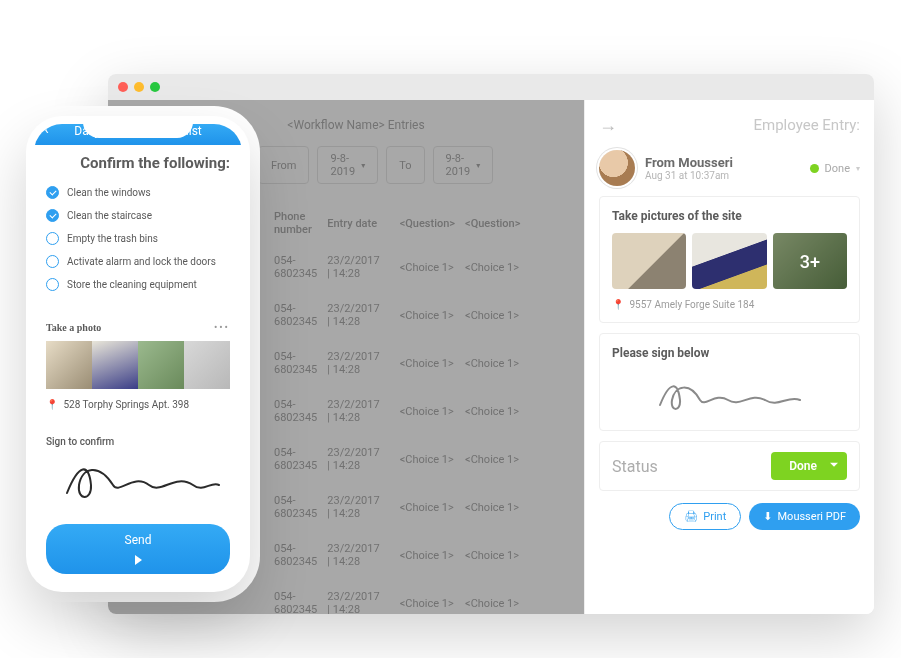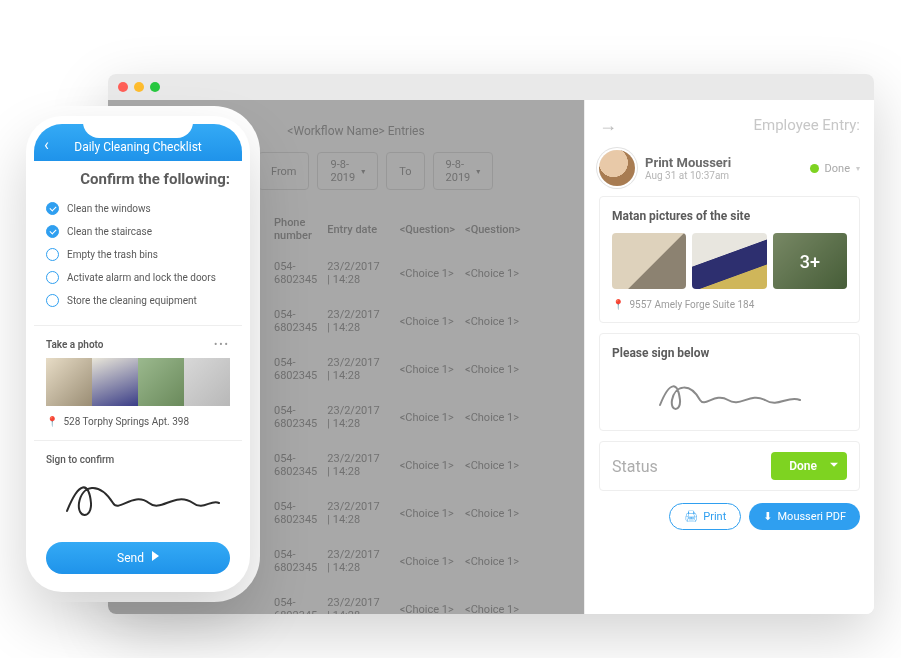--- a/index.html
+++ b/index.html
@@ -16,21 +16,21 @@
   height:26px; background:#e9e9e9; display:flex; align-items:center; padding:0 10px;
 }
 .traffic { display:flex; gap:6px; }
 .dot { width:10px; height:10px; border-radius:50%; }
 .dot.red{background:#ff5f57;} .dot.yellow{background:#febc2e;} .dot.green{background:#28c840;}
 
 .browser-body { display:flex; height:calc(100% - 26px); }
 .left-pane { flex:1; background:#fff; position:relative; }
 .left-overlay { position:absolute; inset:0; background:rgba(65,65,65,.46); z-index:2; }
 .left-content { position:absolute; inset:0; padding:18px 130px 18px 150px; filter:blur(.3px); }
-.crumb { color:#9e9e9e; font-size:12px; text-align:center; margin-bottom:14px;margin-top:6px; }
+.crumb { color:#9e9e9e; font-size:12px; text-align:center; margin-bottom:14px; }
 .filter-row { display:flex; gap:8px; margin-bottom:18px; }
 .pill { border:1px solid #e2e2e2; border-radius:4px; font-size:11px; color:#999; padding:5px 12px; display:flex; align-items:center; gap:6px; background:#fff;}
 .pill .arr{font-size:8px;}
 .tbl { width:100%; font-size:11px; color:#9a9a9a; }
 .tbl thead td { padding:6px 4px; font-weight:500; }
 .tbl tbody td { padding:10px 4px; }
 
 .right-pane {
   width:290px; background:#fff; border-left:1px solid #eee;
   display:flex; flex-direction:column; padding:14px 14px 10px;
@@ -79,31 +79,31 @@
 .blue-bar .title{ font-size:12px; }
 .blue-bar .chev{ position:absolute; left:10px; bottom:7px; font-size:16px; }
 .section{ padding:9px 12px; }
 .confirm-head{ font-size:15px; color:#5c5c5c; font-weight:700;text-align:right; }
 .chk-item{ display:flex; align-items:center; gap:8px; font-size:10px; color:#5a5a5a; padding:5px 0; }
 .circ{ width:13px; height:13px; border-radius:50%; border:1.5px solid #2f9ff0; flex-shrink:0; display:flex; align-items:center; justify-content:center; }
 .circ.on{ background:#2f9ff0; }
 .circ.on:after{ content:""; width:5px; height:3px; border-left:1.5px solid #fff; border-bottom:1.5px solid #fff; transform:rotate(-45deg); margin-top:-1px; }
 .hr{ height:1px; background:#eee; margin:4px 0; }
 .photo-head{ display:flex; justify-content:space-between; align-items:center; }
-.photo-head h5{ font-size:10px; font-weight:600; color:#5a5a5a; }
+.photo-head h5{ font-size:10px; font-weight:600; color:#5a5a5a;font-family:Liberation Serif, serif; }
 .dots{ color:#999; letter-spacing:2px; font-size:10px; }
 .photo-grid{ display:flex; margin-top:8px; gap:0; }
 .photo-grid .ph{ height:48px; flex:1; }
 .ph1{ background:linear-gradient(135deg,#e7dcc6,#9a8d74); }
 .ph2{ background:linear-gradient(160deg,#e9e6d9,#3a3d87); }
 .ph3{ background:linear-gradient(135deg,#9bb98e,#6a8a5b); }
 .ph4{ background:linear-gradient(135deg,#d8d8d8,#b8b8b8); }
 .loc{ font-size:10px; color:#585858; margin-top:10px; display:flex; gap:5px; align-items:center; }
 .sign-head{ font-size:10px; color:#5a5a5a; font-weight:500; }
-.send-btn{ margin:8px 12px 10px; background:linear-gradient(#34aaf5,#1f93ea); color:#fff; border-radius:20px; padding:9px 0; text-align:center; font-size:12px; display:flex; justify-content:center; gap:8px; }
+.send-btn{ margin:8px 12px 10px; background:linear-gradient(#34aaf5,#1f93ea); color:#fff; border-radius:20px; padding:9px 0; text-align:center; font-size:12px; display:flex; justify-content:center; align-items:center; gap:8px;flex-direction:column; }
 .tri{ width:0;height:0;border-top:5px solid transparent;border-bottom:5px solid transparent;border-left:7px solid #fff; }
 </style>
 </head>
 <body>
 
 <div class="browser">
   <div class="browser-tabs">
     <div class="traffic">
       <div class="dot red"></div>
       <div class="dot yellow"></div>
@@ -209,32 +209,32 @@
     </div>
 
     <div class="right-pane">
       <div class="rp-title-row">
         <span class="back-arrow">→</span>
         <div class="rp-title">Employee Entry:</div>
       </div>
       <div class="emp-row">
         <div class="avatar"></div>
         <div>
-          <div class="emp-name">Print Mousseri</div>
+          <div class="emp-name">From Mousseri</div>
           <div class="emp-date">Aug 31 at 10:37am</div>
         </div>
         <div class="done-pill">
           <span class="done-dot"></span>
           <span>Done</span>
           <span style="font-size:8px;color:#ccc;">▾</span>
         </div>
       </div>
 
       <div class="card">
-        <h4>Matan pictures of the site</h4>
+        <h4>Take pictures of the site</h4>
         <div class="thumbs">
           <div class="thumb th1"></div>
           <div class="thumb th2"></div>
           <div class="thumb th3">
             <div class="th3-ov">3+</div>
           </div>
         </div>
         <div class="addr">
           <span>📍</span>
           <span>9557 Amely Forge Suite 184</span>

